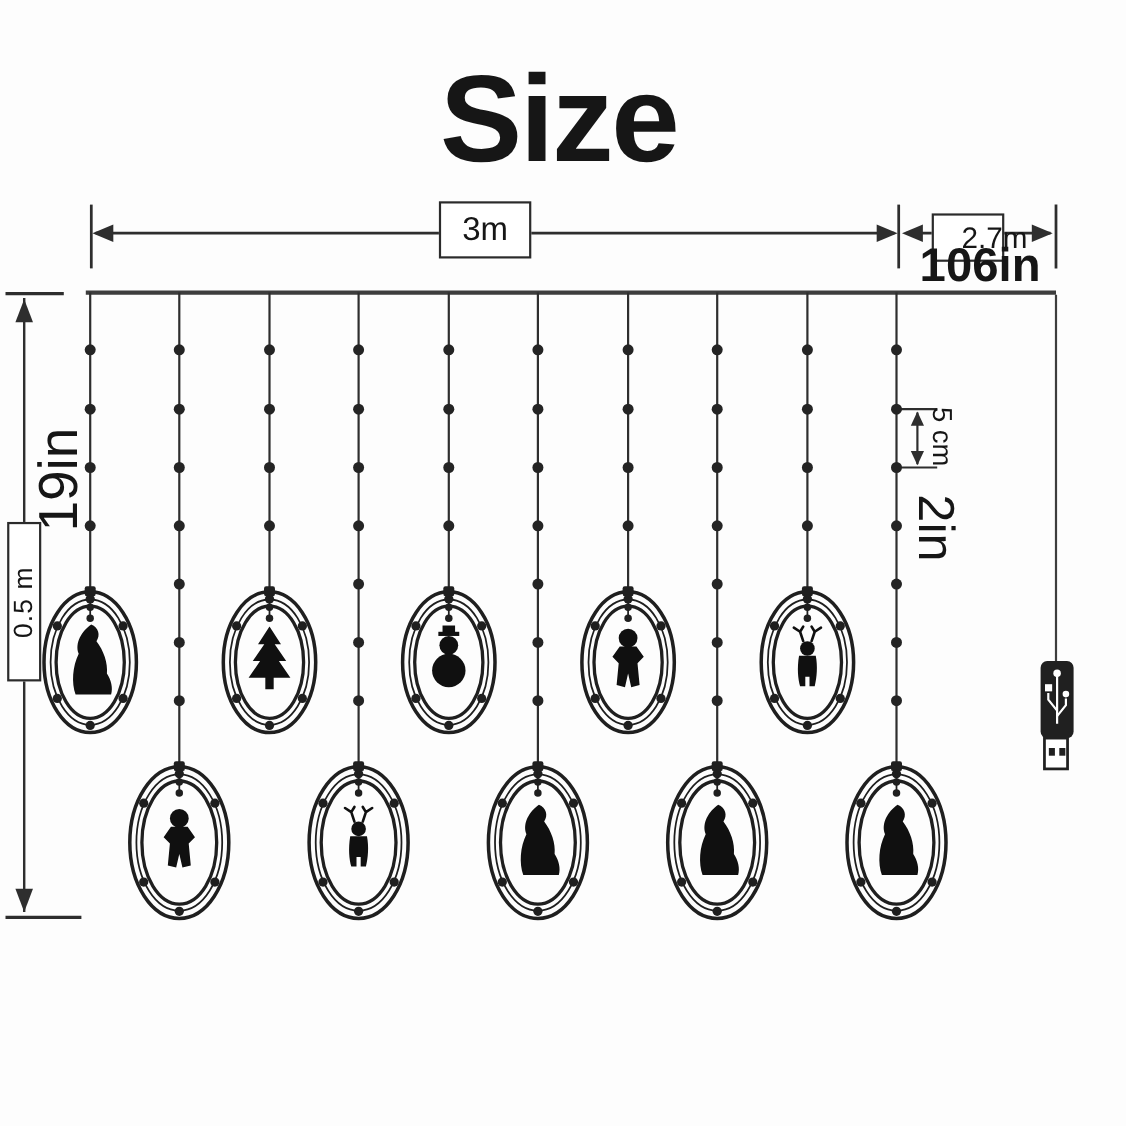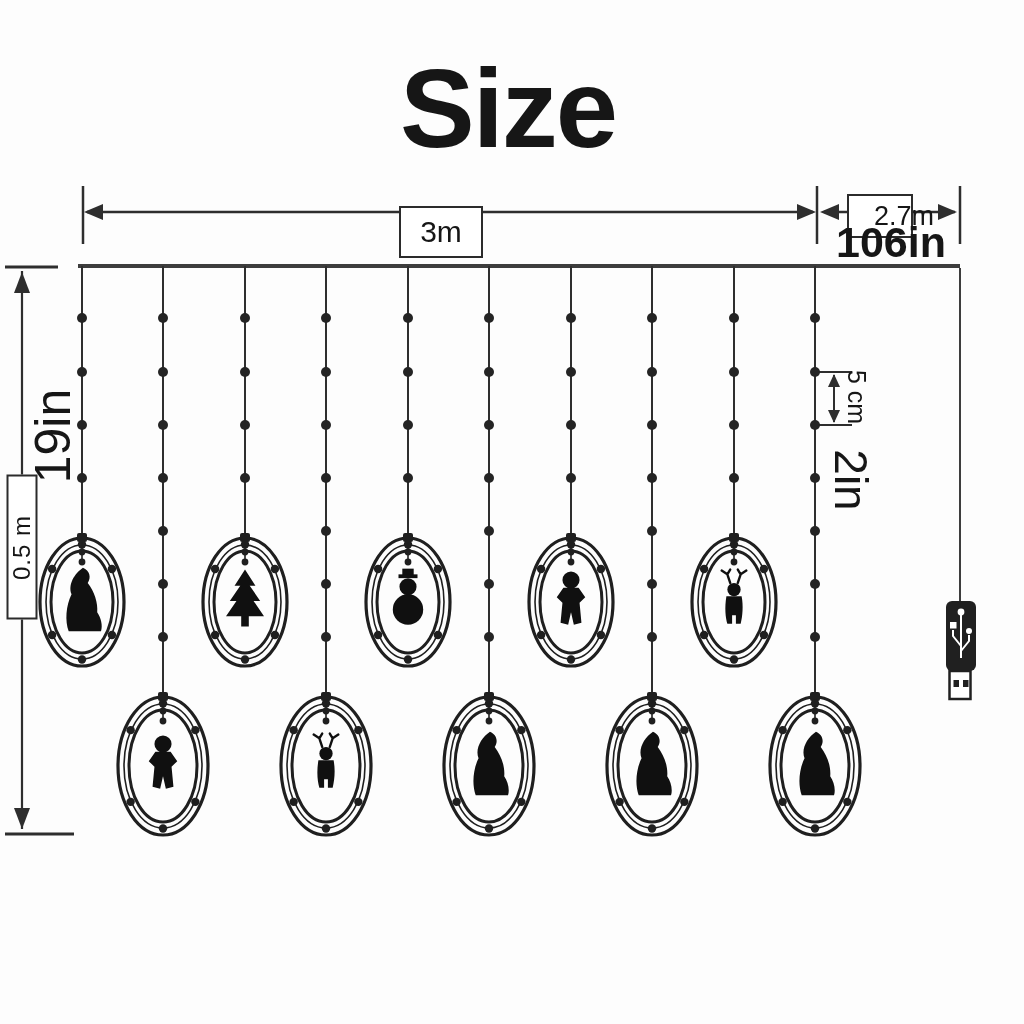--- a/index.html
+++ b/index.html
@@ -352,21 +352,21 @@
             <g transform="translate(815,764) scale(0.95)">
               <path d="M 1,-34 C 8,-31 10,-24 6,-18 C 13,-9 17,3 16,13 C 20,19 22,27 20,33 L -14,33 C -18,22 -17,6 -11,-6 C -15,-16 -8,-28 1,-34 Z" fill="#101010"></path>
             </g>
           </g>
         </g>
       </g>
   </svg>
 
   <div class="lbl title center" style="left:496px;top:108px;margin-left:12px;">Size</div>
 
-  <div class="dim-box" style="left:441px;top:232px;width:84px;height:52px;">
+  <div class="dim-box" style="left:441px;top:209px;width:84px;height:52px;">
     <span style="font-size:30px;">3m</span>
   </div>
 
   <div class="dim-box" style="left:880px;top:216px;width:66px;height:44px;">
     <span style="font-size:27px;padding-left:48px;">2.7m</span>
   </div>
   <div class="lbl big-num center" style="left:891px;top:242px;">106in</div>
 
   <div class="lbl rot-ccw" style="left:53px;top:436px;font-size:50px;">19in</div>
 

